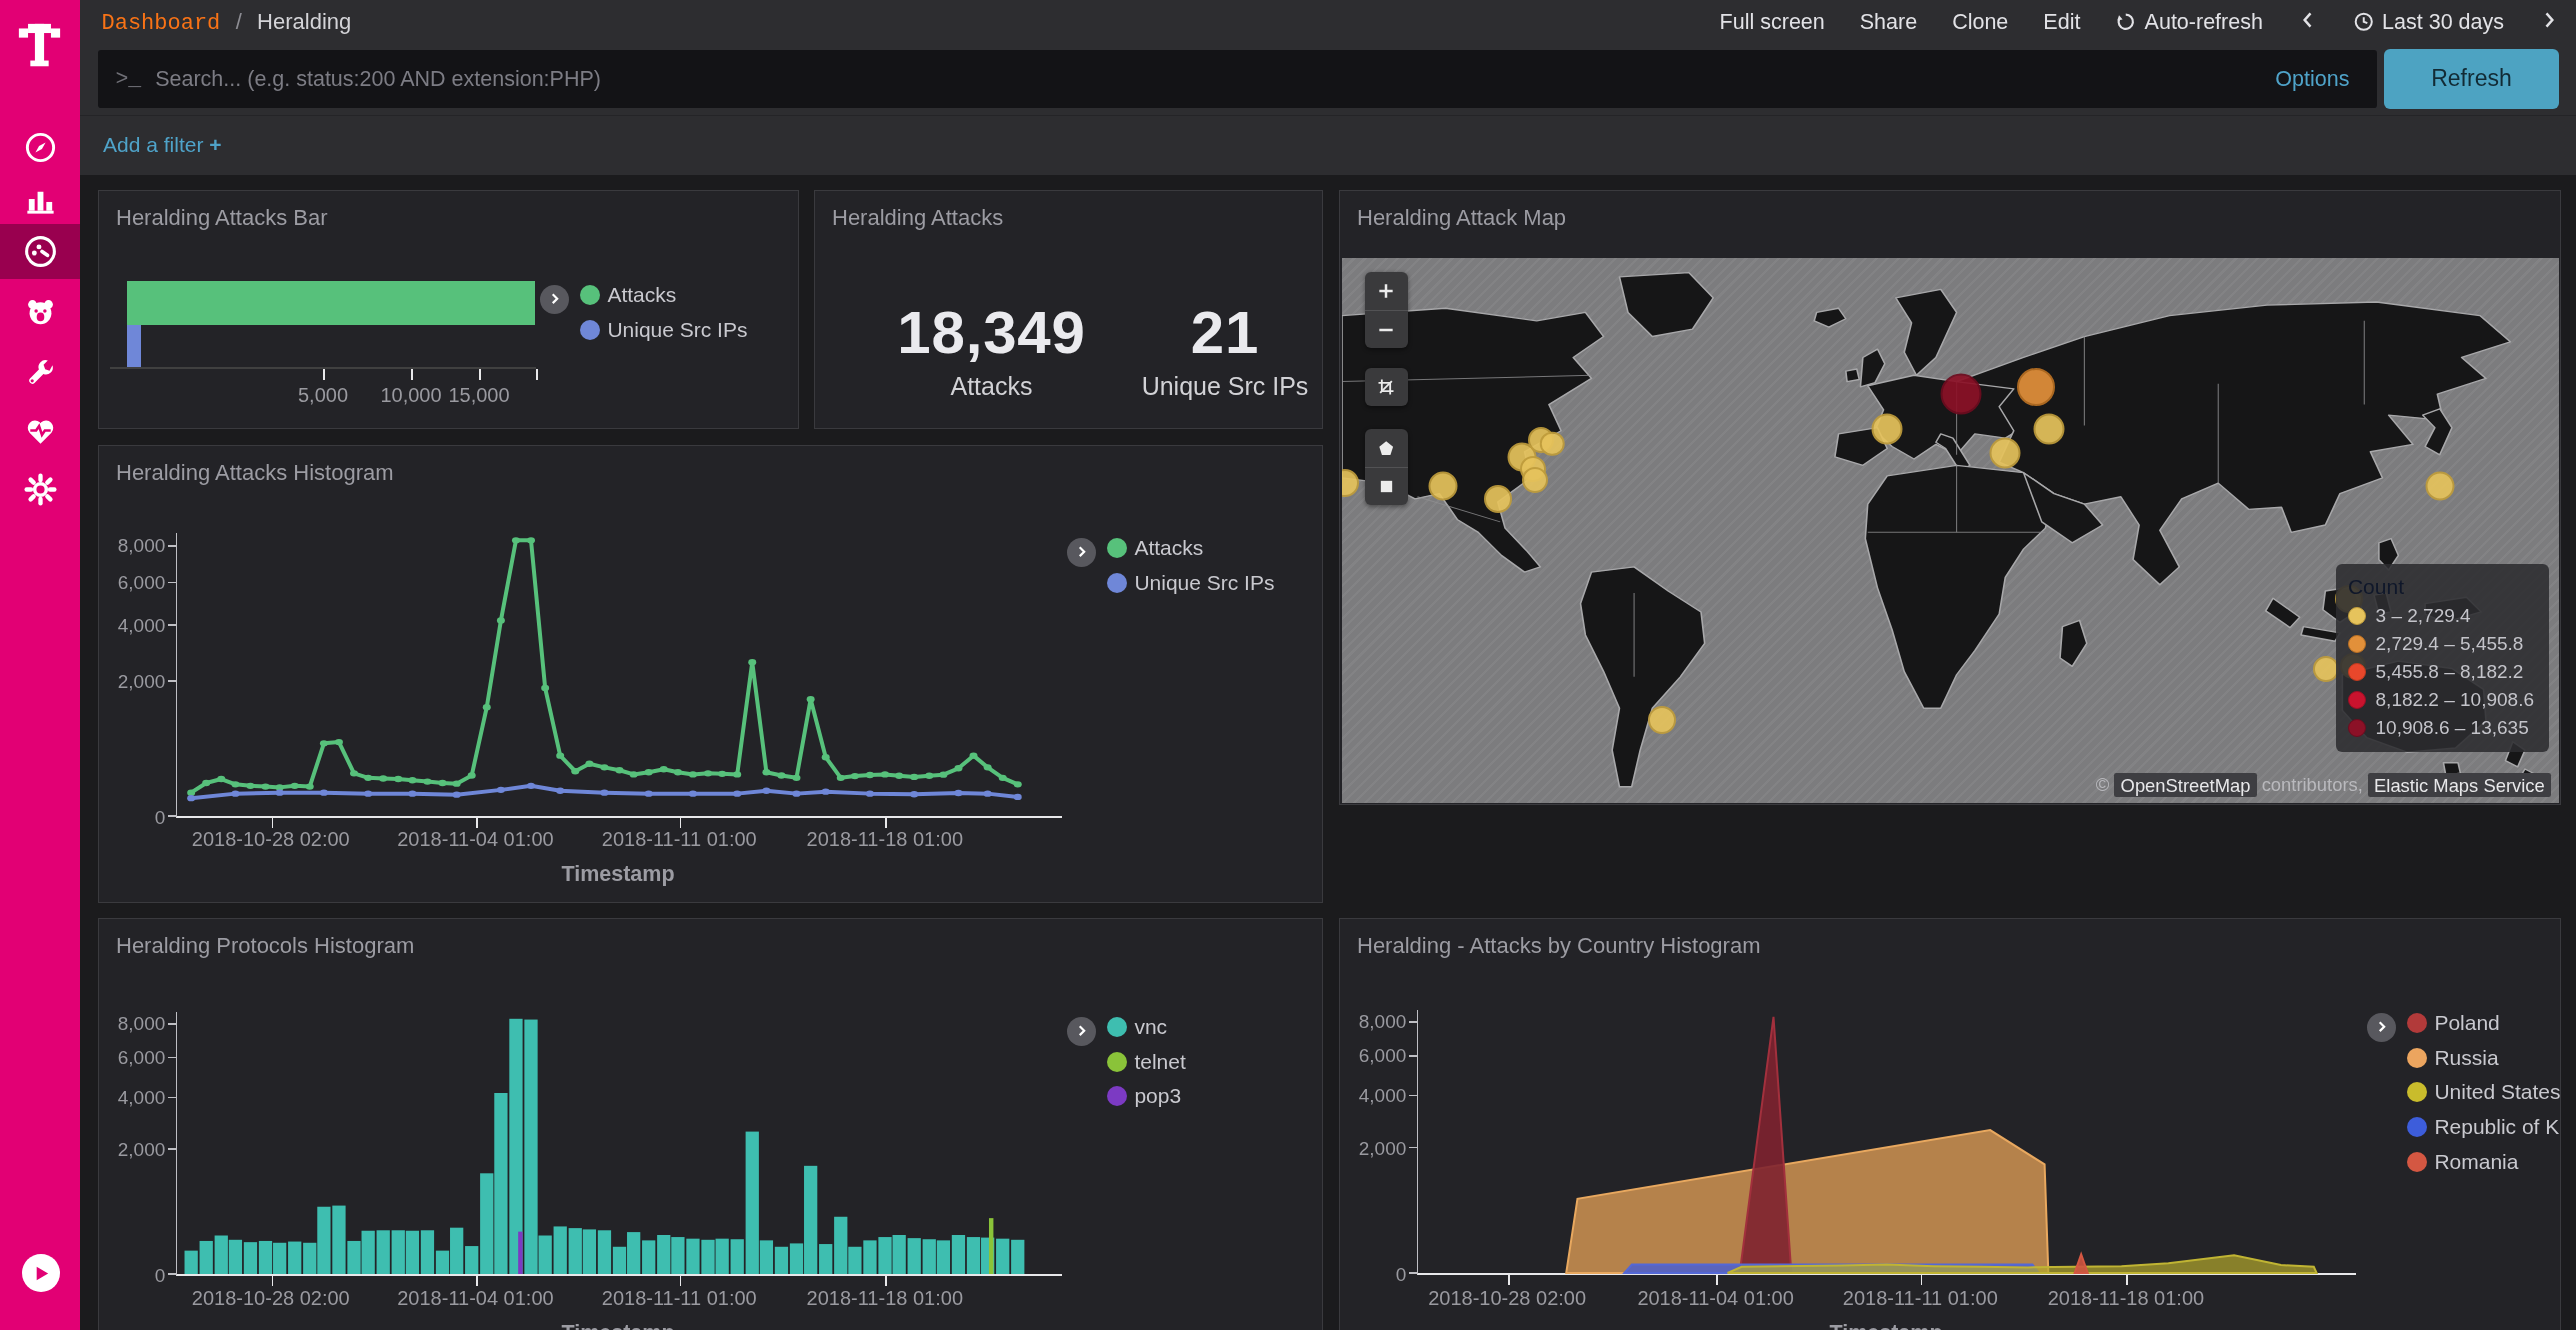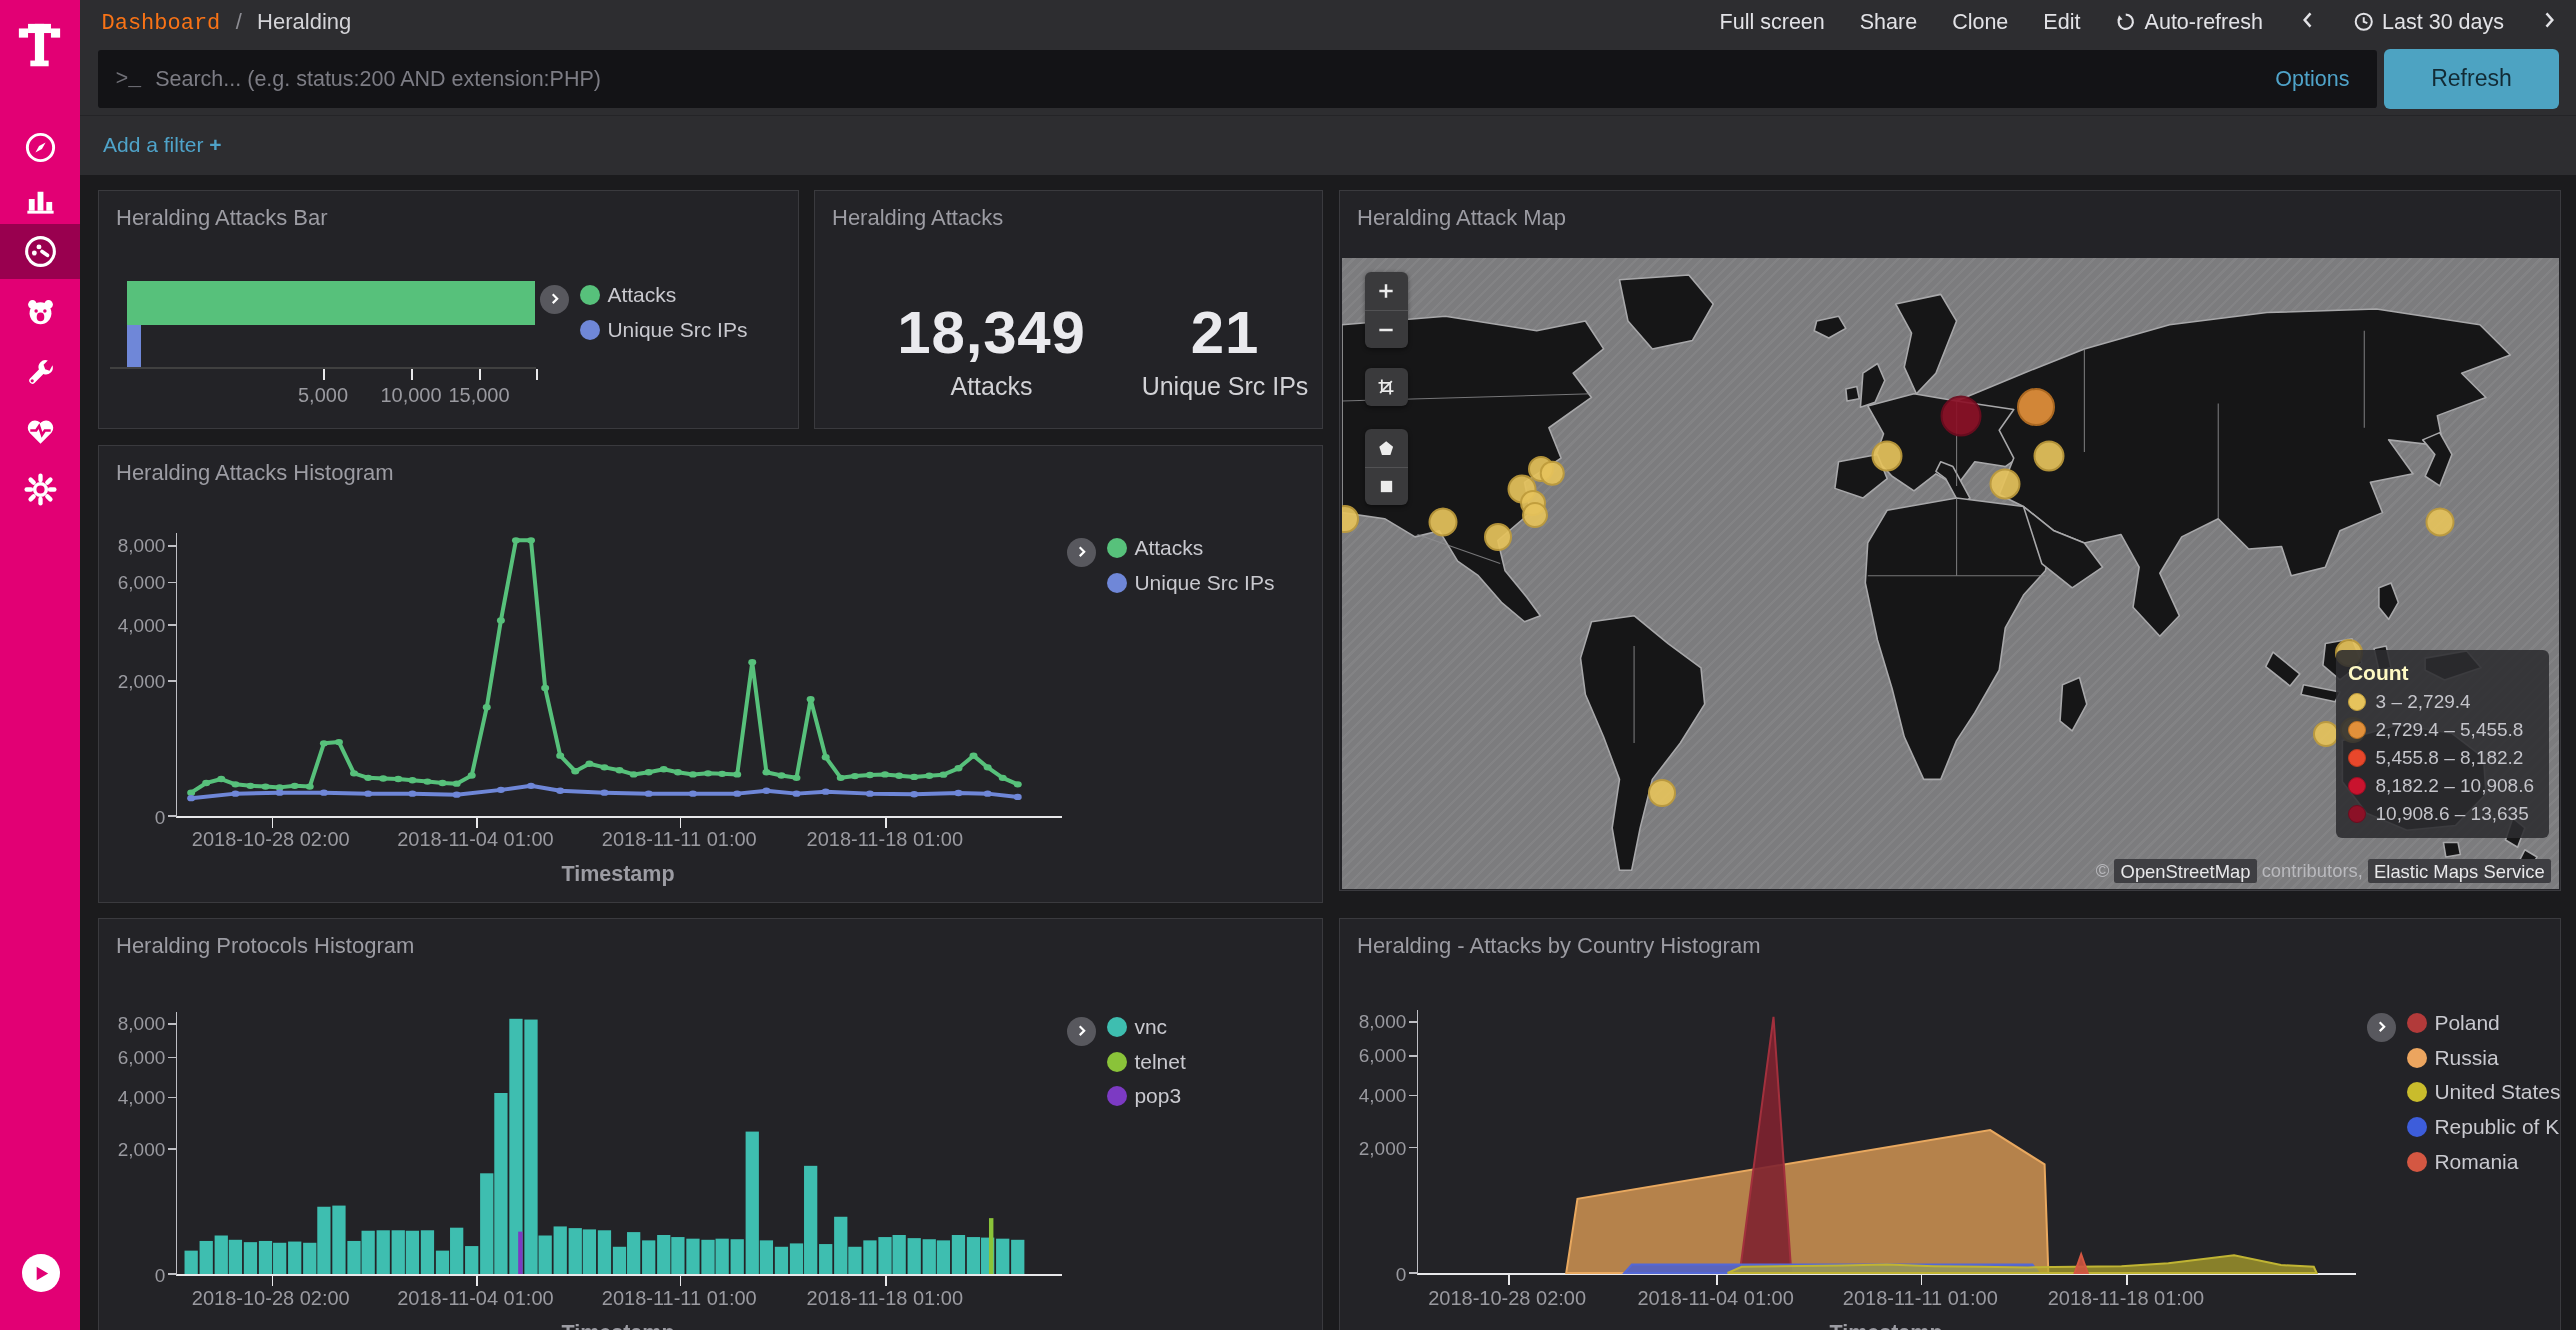--- a/index.html
+++ b/index.html
@@ -38,21 +38,21 @@
   
   #filterbar { position:absolute; left:80px; top:115px; width:2496px; height:60px; background:#2d2d30; border-top:1.5px solid #242427; }
   #add-filter { position:absolute; left:23px; top:17px; font-size:21px; color:#4fa3c9; cursor:pointer; }
   #add-filter b { font-weight:bold; }
 
   
   .panel { position:absolute; background:#232327; border:0.8px solid #3a3a3e; }
   .panel h3 { font-size:22px; font-weight:normal; color:#9c9ca3; padding:14px 17px; white-space:nowrap; overflow:hidden; }
   #panel-bar   { left:98px;  top:190px;  width:701px;  height:239px; }
   #panel-metric{ left:814px; top:190px;  width:509px;  height:239px; }
-  #panel-map   { left:1339px; top:190px;  width:1222px; height:701px; }
+  #panel-map   { left:1339px; top:190px;  width:1222px; height:615px; }
   #panel-hist  { left:98px;  top:445px;  width:1225px; height:458px; }
   #panel-proto { left:98px;  top:918px; width:1225px; height:458px; }
   #panel-country{ left:1339px; top:918px; width:1222px; height:458px; }
   #panel-proto, #panel-country { overflow:hidden; }
 
   
   .legend { position:absolute; display:flex; gap:10.7px; }
   .lg-btn { width:29px; height:29px; border-radius:50%; background:#58585e; display:flex; align-items:center; justify-content:center; cursor:pointer; flex:none; margin-top:1.5px; }
   .lg-items { display:flex; flex-direction:column; gap:10.7px; }
   .lg-row { display:flex; align-items:center; gap:7.7px; cursor:pointer; }
@@ -87,21 +87,21 @@
   #map-area { position:absolute; left:1.5px; top:67px; right:1.5px; bottom:1.5px; overflow:hidden;
       background:#7c7c7e; }
   #map-area .waves { position:absolute; inset:0;
       background:repeating-linear-gradient(135deg, rgba(255,255,255,0.05) 0 2.3px, rgba(0,0,0,0) 2.3px 7.7px); }
   #map-svg { position:absolute; inset:0; width:100%; height:100%; }
   .map-dot { position:absolute; border-radius:50%; transform:translate(-50%,-50%); }
   .map-ctl-group { position:absolute; left:23px; background:#3a3a3c; border-radius:6.1px; box-shadow:0 1.5px 4.6px rgba(0,0,0,.4); overflow:hidden; }
   .map-ctl { width:43px; height:38px; display:flex; align-items:center; justify-content:center; cursor:pointer; color:#ececec; font-size:28px; }
   .map-ctl + .map-ctl { border-top:0.8px solid #525254; }
   #map-legend { position:absolute; right:9.2px; bottom:51px; background:rgba(44,44,48,.88); border-radius:6.1px; padding:10.7px 15.3px 12.3px 12.3px; }
-  #map-legend .title { font-size:21px; font-weight:bold; color:#fef9c3; margin-bottom:6.1px; }
+  #map-legend .title { font-size:21px; font-weight:normal; color:#0f172a; margin-bottom:6.1px; }
   .ml-row { display:flex; align-items:center; gap:9.2px; margin-top:6.1px; }
   .ml-dot { width:18.4px; height:18.4px; border-radius:50%; flex:none; }
   .ml-lab { font-size:19px; color:#c4c4ca; white-space:nowrap; }
   #map-attrib { position:absolute; right:7.7px; bottom:6.1px; font-size:18.4px; color:#b9b9bd; }
   #map-attrib .chip { background:#3e3e42; color:#e8e8ea; padding:1.5px 6.1px; border-radius:2.3px; }
 </style>
 </head>
 <body>
 
 <div id="app">

